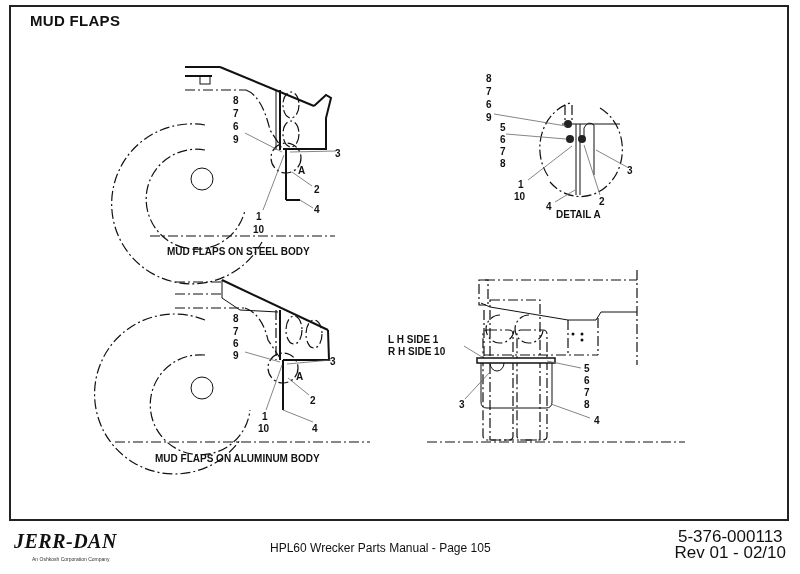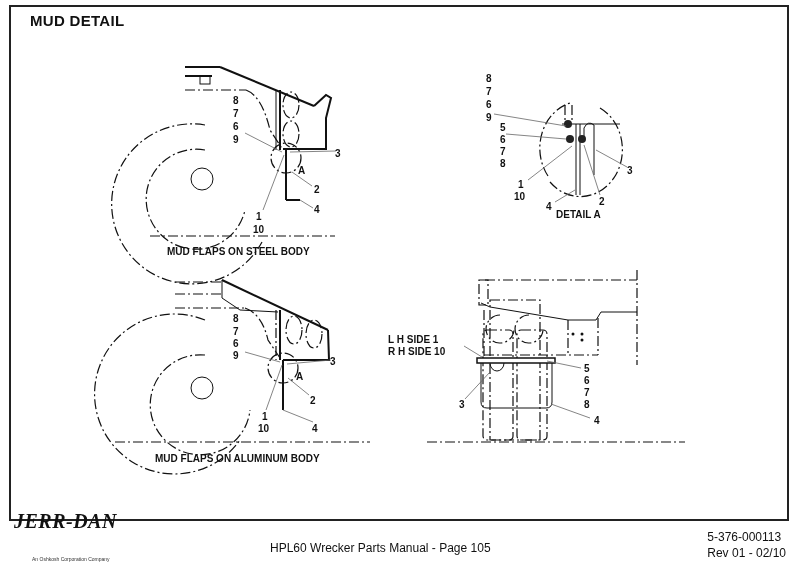--- a/index.html
+++ b/index.html
@@ -9,31 +9,31 @@
            border:2px solid #222; box-sizing:border-box; }
   .page-title { position:absolute; left:30px; top:12px; font-size:15px; font-weight:bold;
                 letter-spacing:0.3px; }
   svg.drawing { position:absolute; left:0; top:0; }
   .lbl { font-family:"Liberation Sans", sans-serif; font-size:10px; font-weight:bold; fill:#111; }
   .cap { font-family:"Liberation Sans", sans-serif; font-size:10px; font-weight:bold; fill:#111; }
   .ln { stroke:#111; fill:none; stroke-width:1; }
   .thick { stroke:#111; fill:none; stroke-width:2; }
   .dash { stroke:#111; fill:none; stroke-width:1.2; stroke-dasharray:10 3 2 3; }
   .leader { stroke:#666; stroke-width:0.8; fill:none; }
-  .footer-logo { position:absolute; left:14px; top:510px; font-family:"Liberation Serif", serif;
+  .footer-logo { position:absolute; left:14px; top:530px; font-family:"Liberation Serif", serif;
                  font-style:italic; font-weight:bold; font-size:20px; letter-spacing:0.5px; }
   .footer-sub { position:absolute; left:32px; top:556px; font-size:5px; color:#333; }
   .footer-center { position:absolute; left:270px; top:541px; font-size:12px; }
-  .footer-right { position:absolute; right:14px; top:529px; font-size:12px; text-align:left; line-height:16px; }
+  .footer-right { position:absolute; right:14px; top:529px; font-size:17px; text-align:center; line-height:16px; }
 </style>
 </head>
 <body>
 
 <div class="frame"></div>
-<div class="page-title">MUD DETAIL</div>
+<div class="page-title">MUD FLAPS</div>
 
 <svg class="drawing" width="800" height="574" viewBox="0 0 800 574">
 
   <g>
     <line class="dash" x1="150" y1="236" x2="335" y2="236"></line>
 
     <path class="dash" d="M205,125 A80,80 0 1,0 262,242"></path>
     <path class="dash" d="M205,150 A50,50 0 1,0 245,210"></path>
     <circle class="ln" cx="202" cy="179" r="11"></circle>
 

